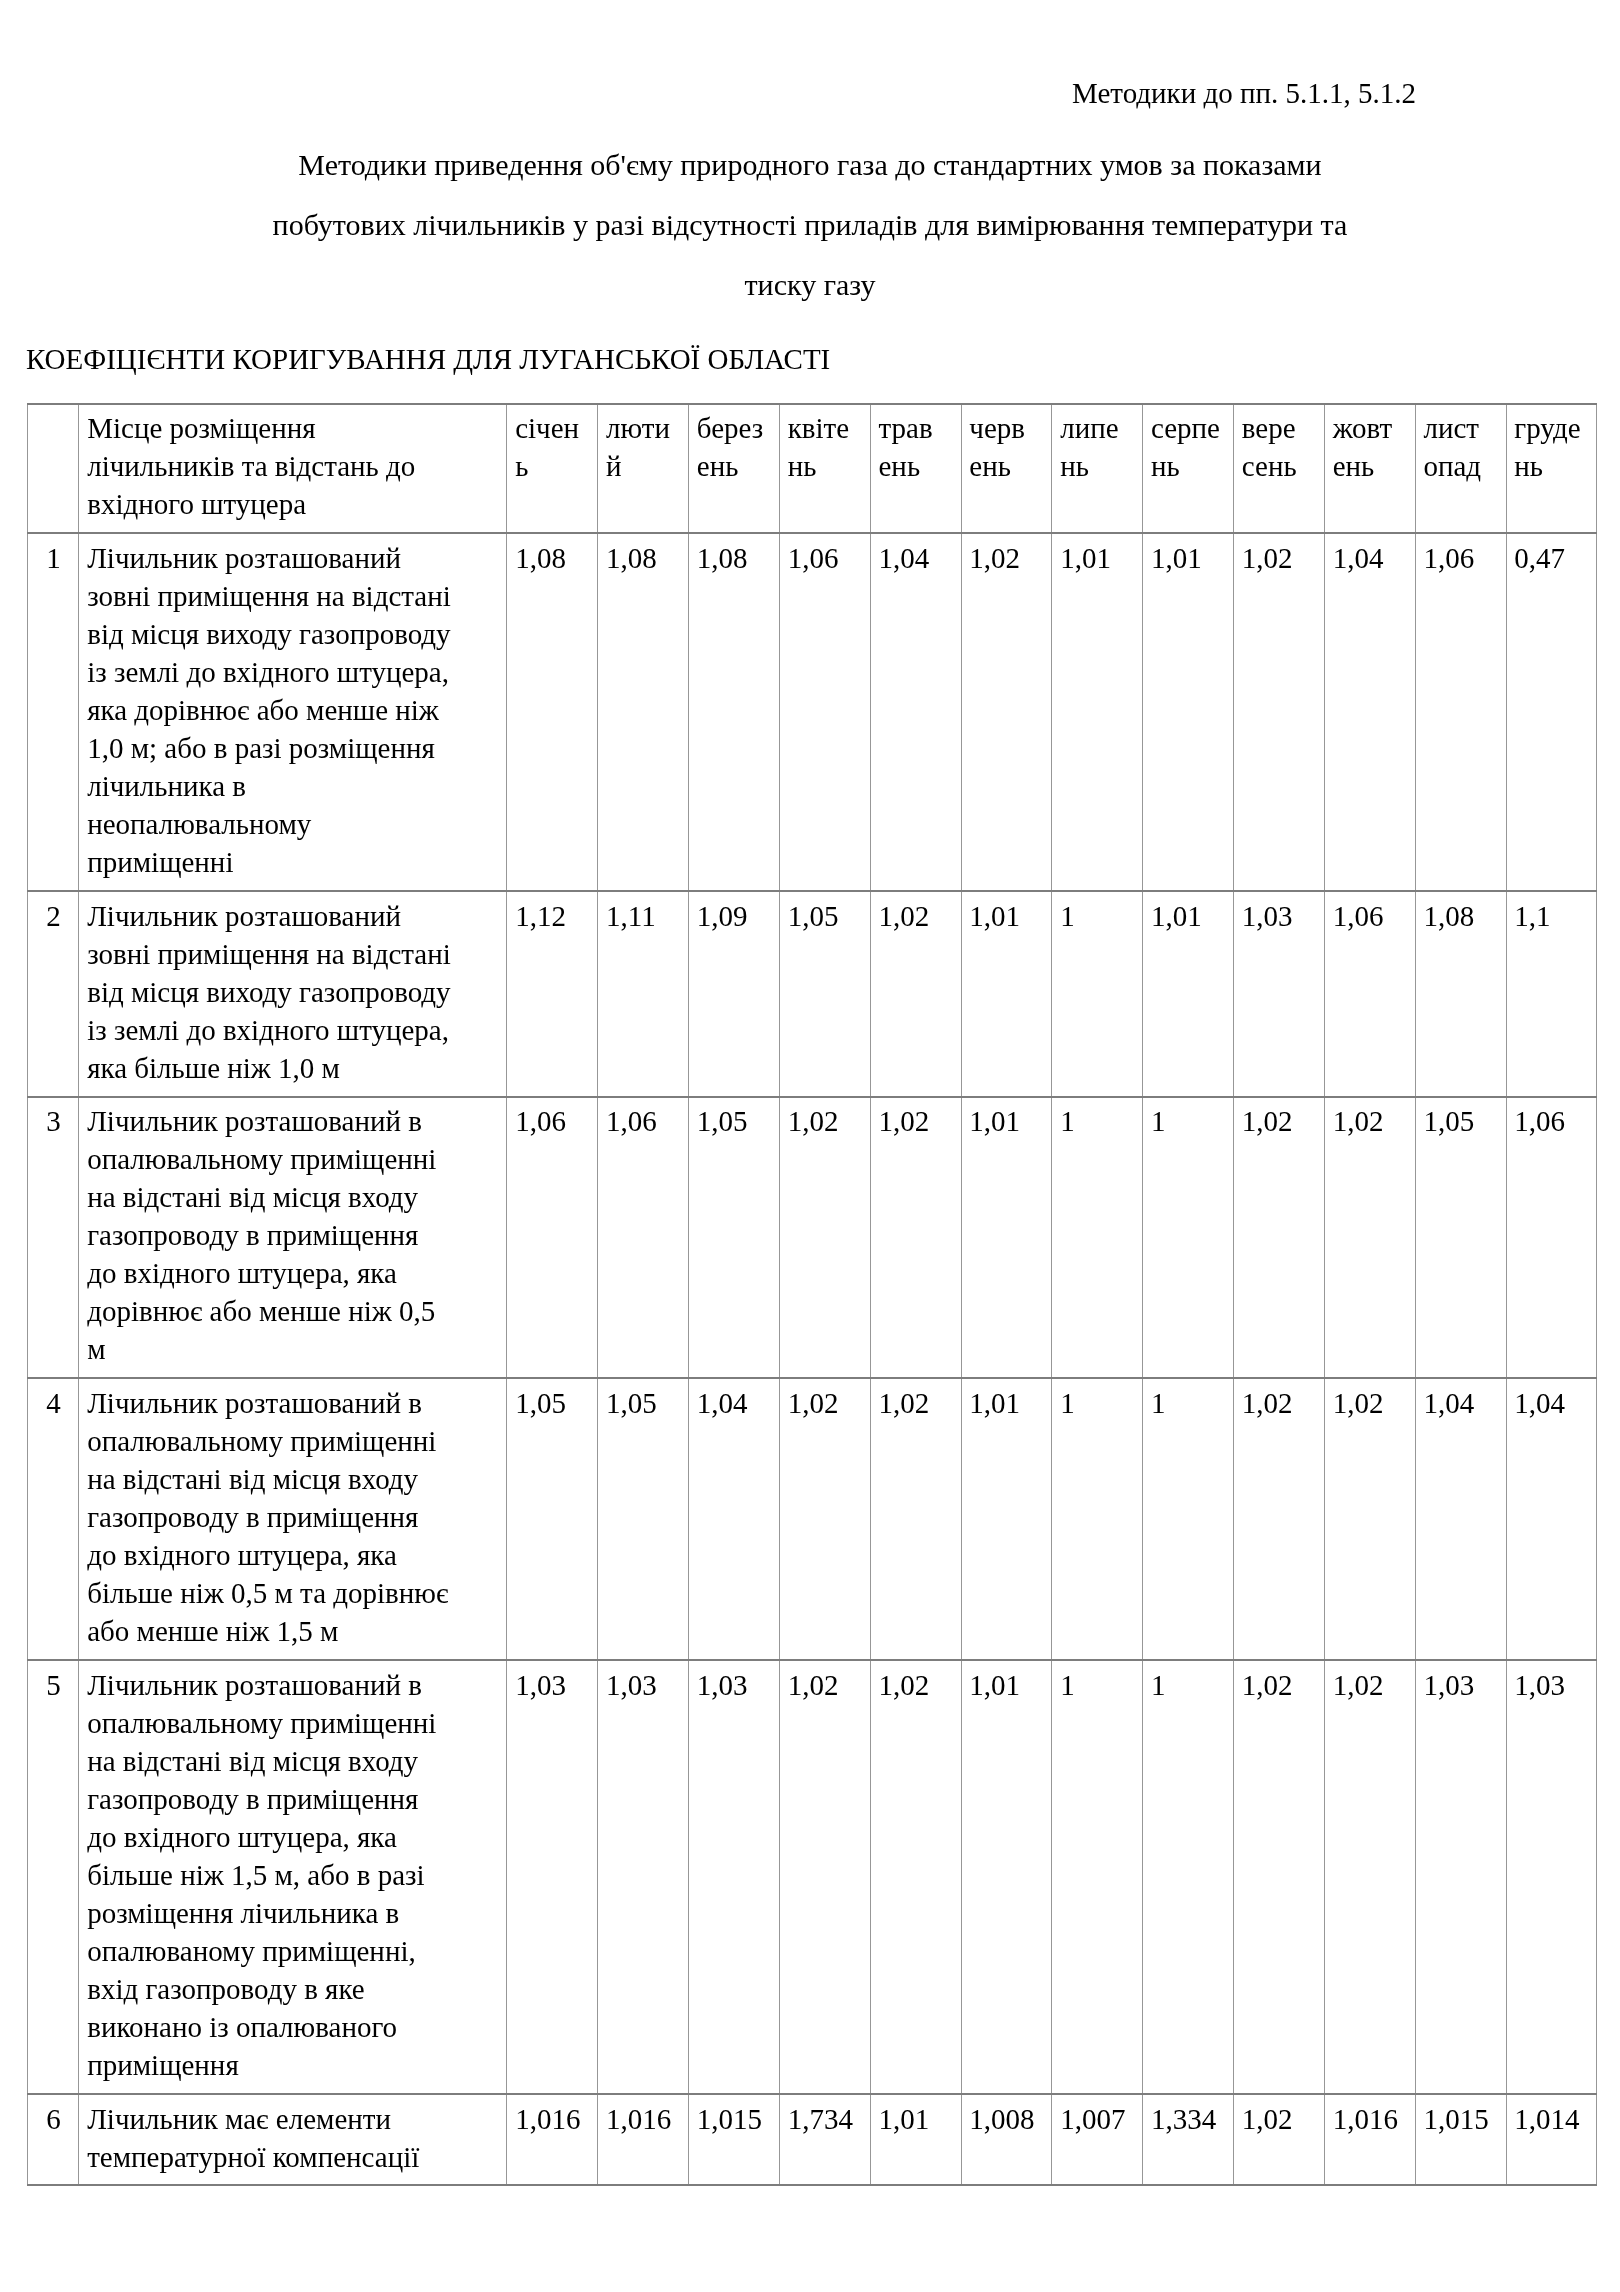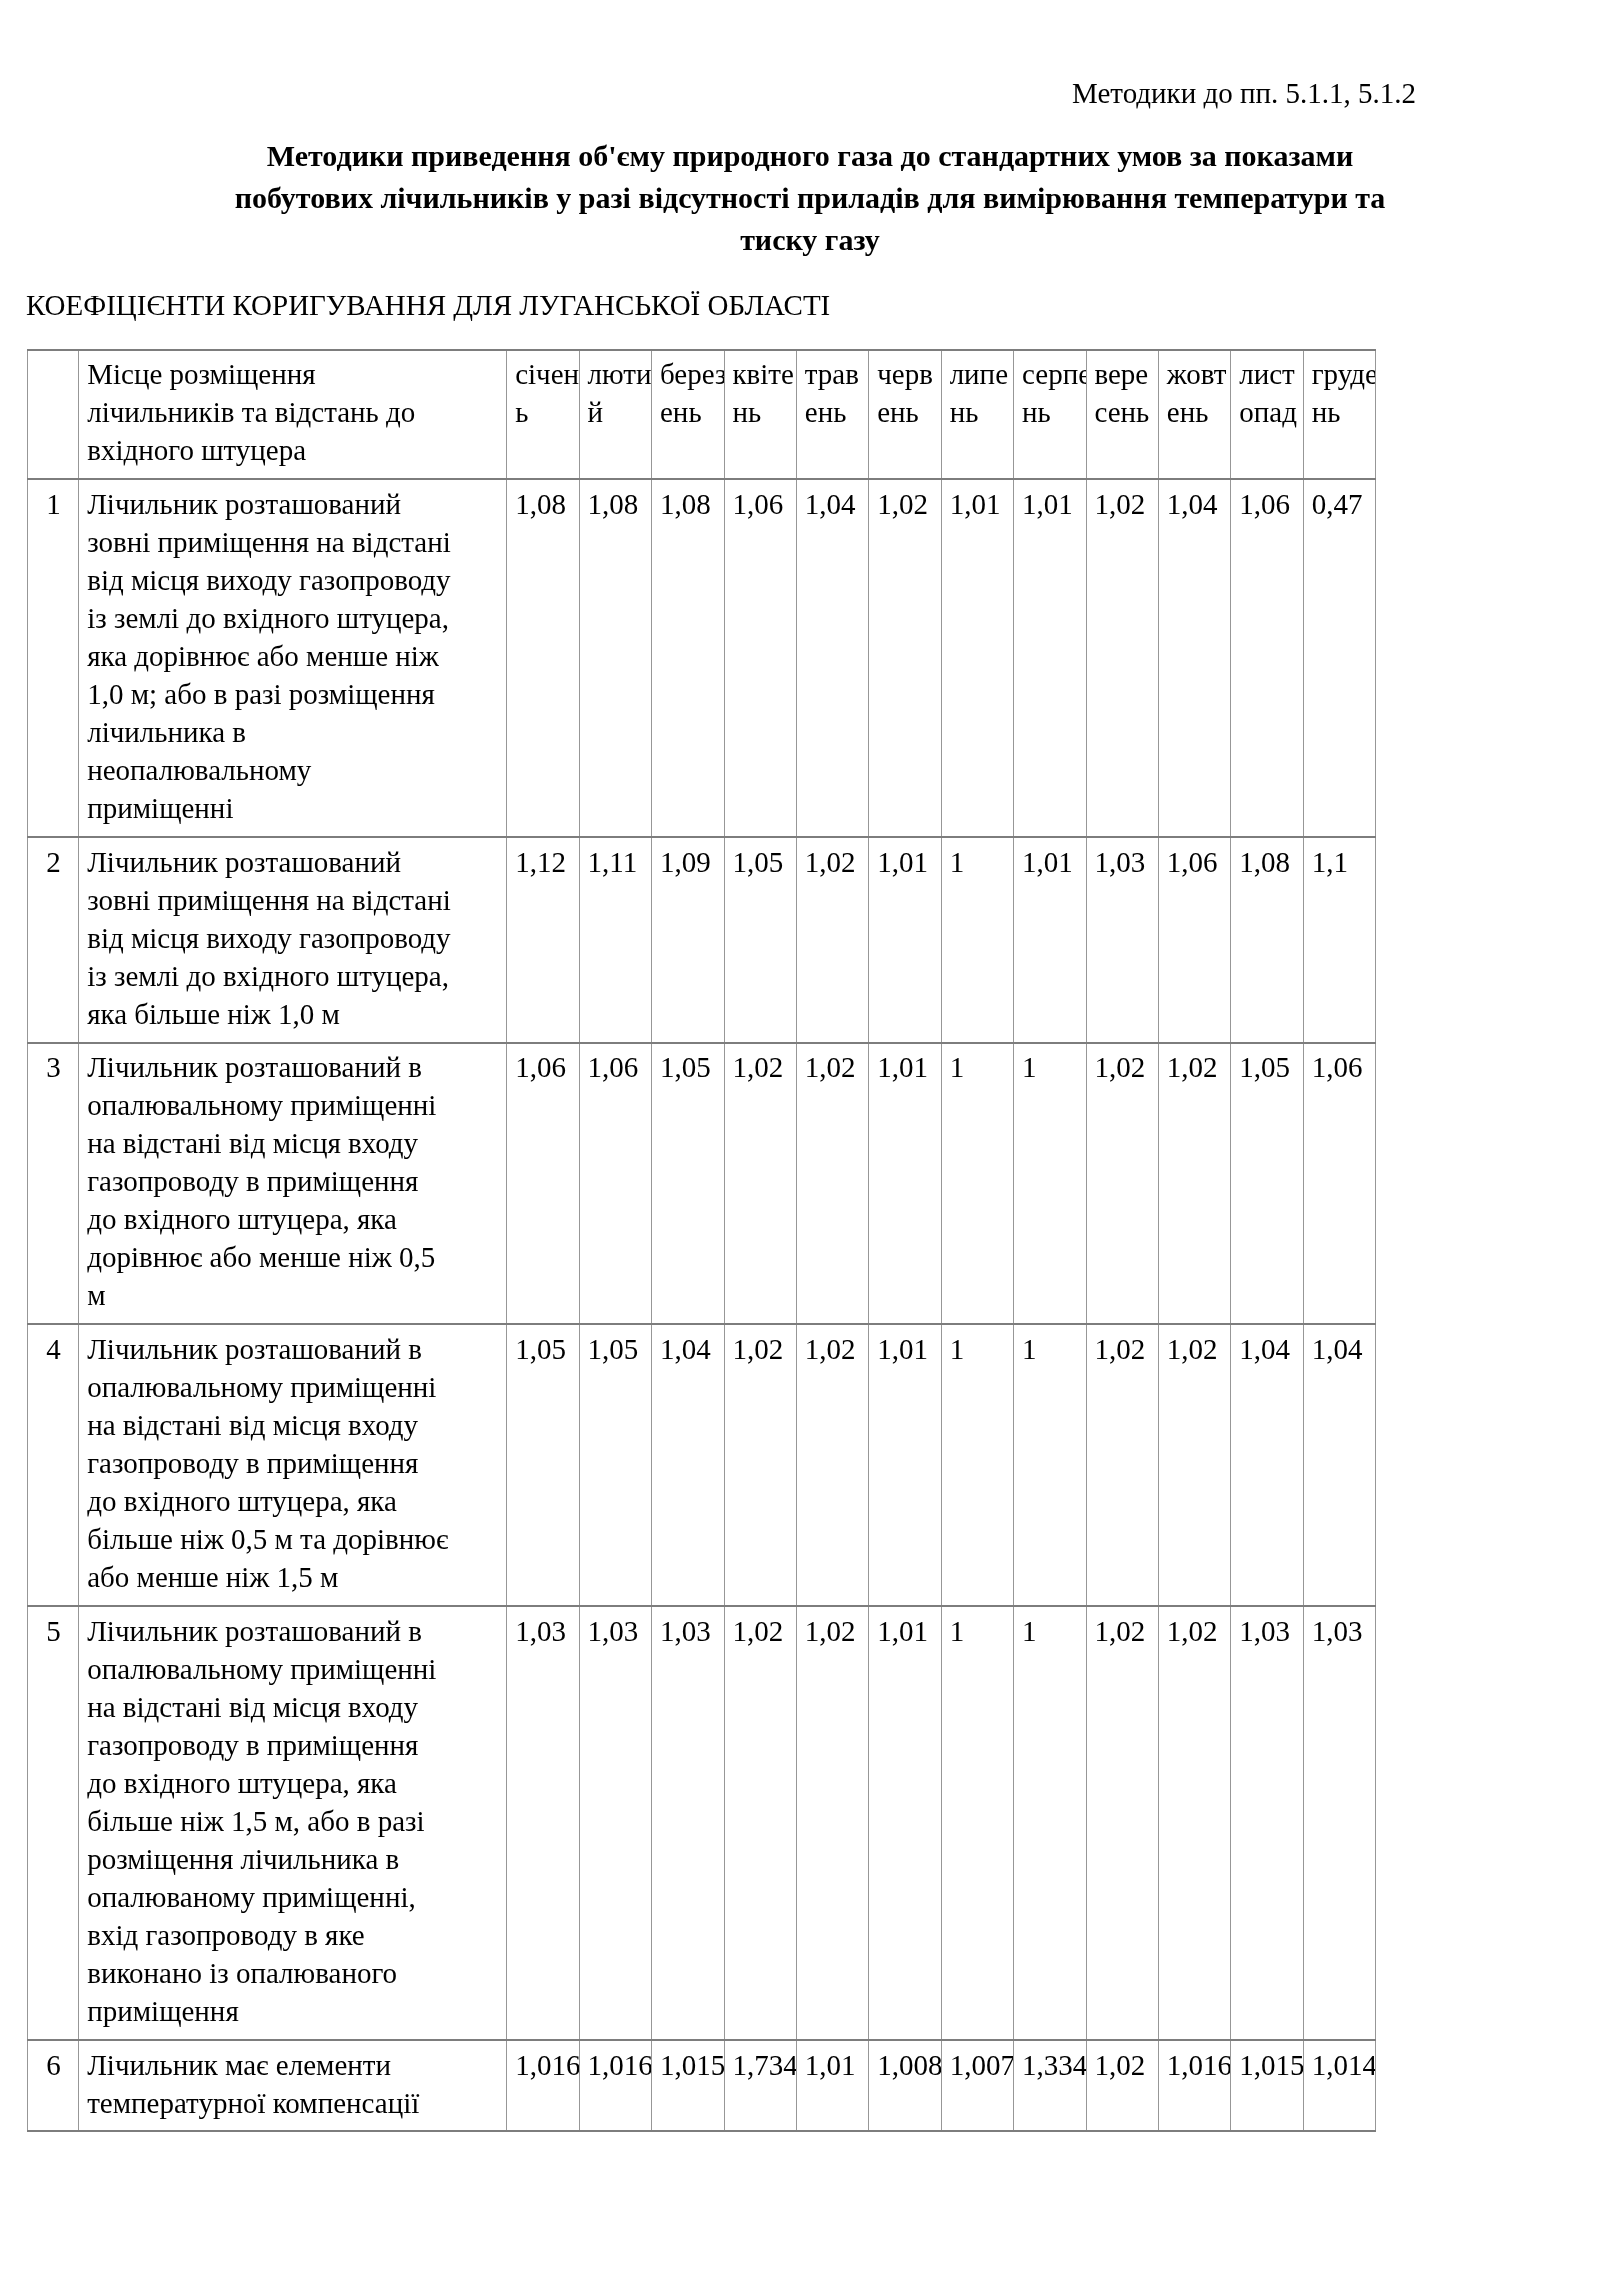--- a/index.html
+++ b/index.html
@@ -15,36 +15,36 @@
     overflow: hidden;
   }
   .annex {
     padding-top: 74px;
     padding-right: 204px;
     text-align: right;
   }
   .title {
     margin: 22.5px 29px 0 29px;
     font-size: 30px;
-    line-height: 42px;
-    font-weight: bold;
+    line-height: 60px;
+    font-weight: normal;
     text-align: center;
     white-space: pre-line;
   }
   .subtitle {
     margin-top: 25.5px;
     text-align: left;
     font-weight: normal;
     font-size: 29px;
     margin-left: 26px;
   }
   table.coeffs {
     border-collapse: collapse;
     table-layout: fixed;
-    width: 1349px;
+    width: 1570px;
     margin: 24.5px 0 0 27.4px;
   }
   table.coeffs th,
   table.coeffs td {
     border-left: 1px solid #979797;
     border-right: 1px solid #979797;
     border-top: 2px solid #7d7d7d;
     border-bottom: 2px solid #7d7d7d;
     vertical-align: top;
     text-align: left;

